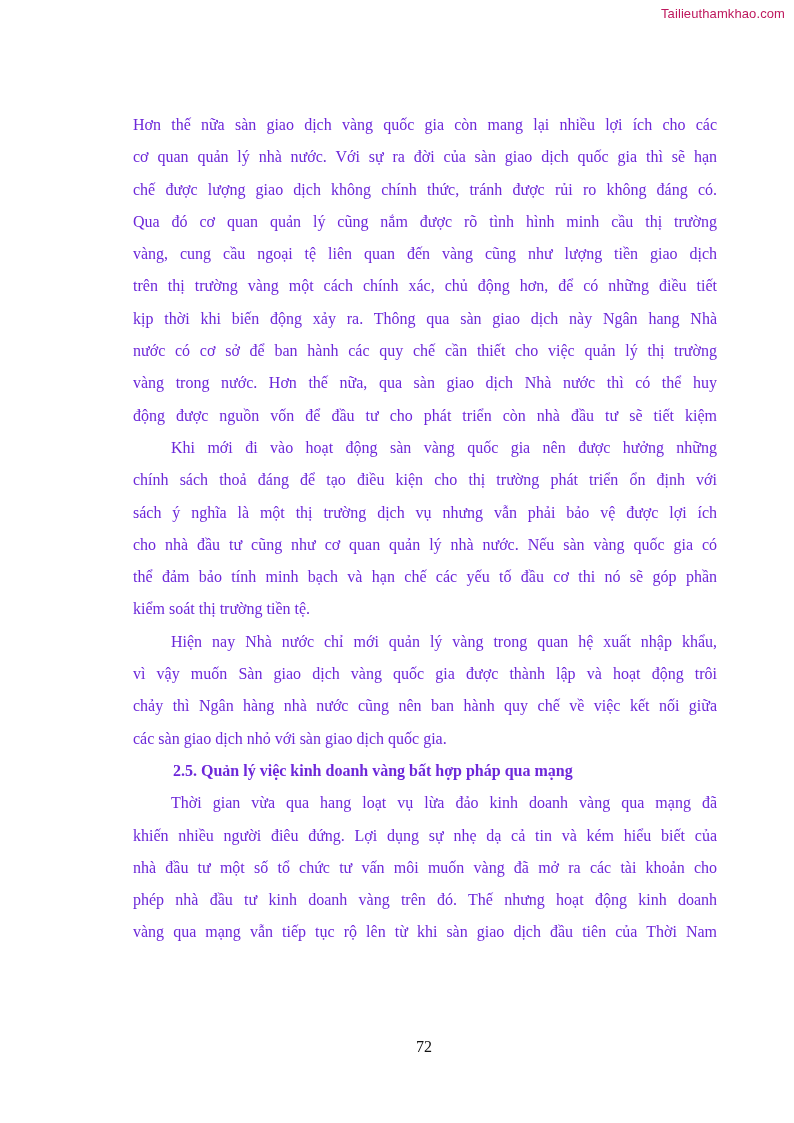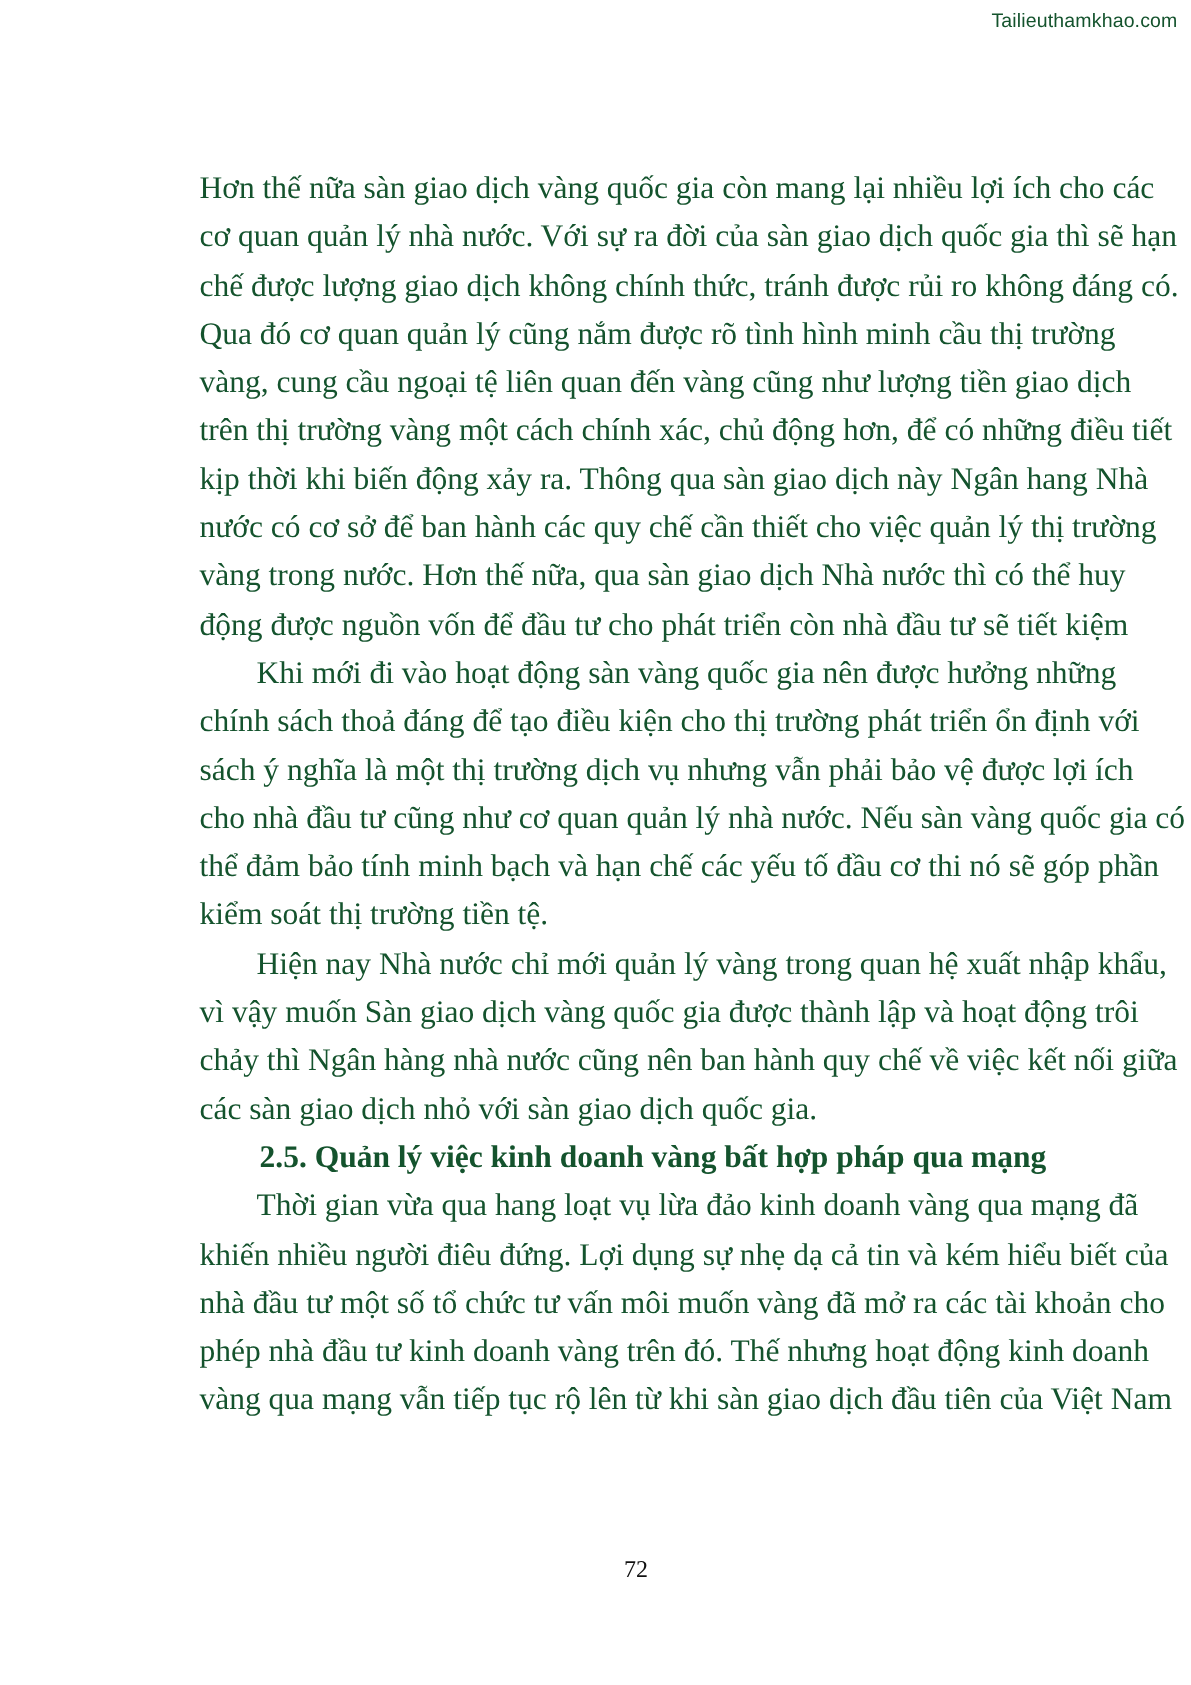--- a/index.html
+++ b/index.html
@@ -1,25 +1,25 @@
 <!DOCTYPE html>
 <html><head>
 <meta charset="utf-8">
 <style>
   html, body { margin: 0; padding: 0; background: #ffffff; }
   body { width: 794px; height: 1123px; position: relative; overflow: hidden; }
   .watermark {
     position: absolute; top: 6px; right: 9px;
     font-family: "Liberation Sans", sans-serif; font-size: 13px;
-    color: #14532d; letter-spacing: 0.1px;
+    color: #be185d; letter-spacing: 0.1px;
   }
   .page-body {
     position: absolute; left: 133px; top: 109px; width: 584px;
-    font-family: "Liberation Serif", serif; font-size: 21px;
-    line-height: 32.3px; color: #14532d;
+    font-family: "Liberation Serif", serif; font-size: 16px;
+    line-height: 32.3px; color: #6d28d9;
   }
   .line { display: block; white-space: nowrap; text-align: justify; text-align-last: justify; height: 32.3px; }
   .line.last { text-align-last: left; }
   .line.indent { padding-left: 38px; }
   .heading { font-weight: bold; text-align-last: left; margin-left: 40px; }
   .page-number {
     position: absolute; top: 1038px; left: 0; width: 848px; text-align: center;
     font-family: "Liberation Serif", serif; font-size: 16px; color: #111;
   }
 </style>
@@ -54,17 +54,17 @@
     <span class="line">vì vậy muốn Sàn giao dịch vàng quốc gia được thành lập và hoạt động trôi</span>
     <span class="line">chảy thì Ngân hàng nhà nước cũng nên ban hành quy chế về việc kết nối giữa</span>
     <span class="line last">các sàn giao dịch nhỏ với sàn giao dịch quốc gia.</span>
   </div>
   <span class="line heading">2.5. Quản lý việc kinh doanh vàng bất hợp pháp qua mạng</span>
   <div>
     <span class="line indent">Thời gian vừa qua hang loạt vụ lừa đảo kinh doanh vàng qua mạng đã</span>
     <span class="line">khiến nhiều người điêu đứng. Lợi dụng sự nhẹ dạ cả tin và kém hiểu biết của</span>
     <span class="line">nhà đầu tư một số tổ chức tư vấn môi muốn vàng đã mở ra các tài khoản cho</span>
     <span class="line">phép nhà đầu tư kinh doanh vàng trên đó. Thế nhưng hoạt động kinh doanh</span>
-    <span class="line">vàng qua mạng vẫn tiếp tục rộ lên từ khi sàn giao dịch đầu tiên của Việt Nam</span>
+    <span class="line">vàng qua mạng vẫn tiếp tục rộ lên từ khi sàn giao dịch đầu tiên của Thời Nam</span>
   </div>
 </div>
 
 <div class="page-number">72</div>
 
 </body></html>

